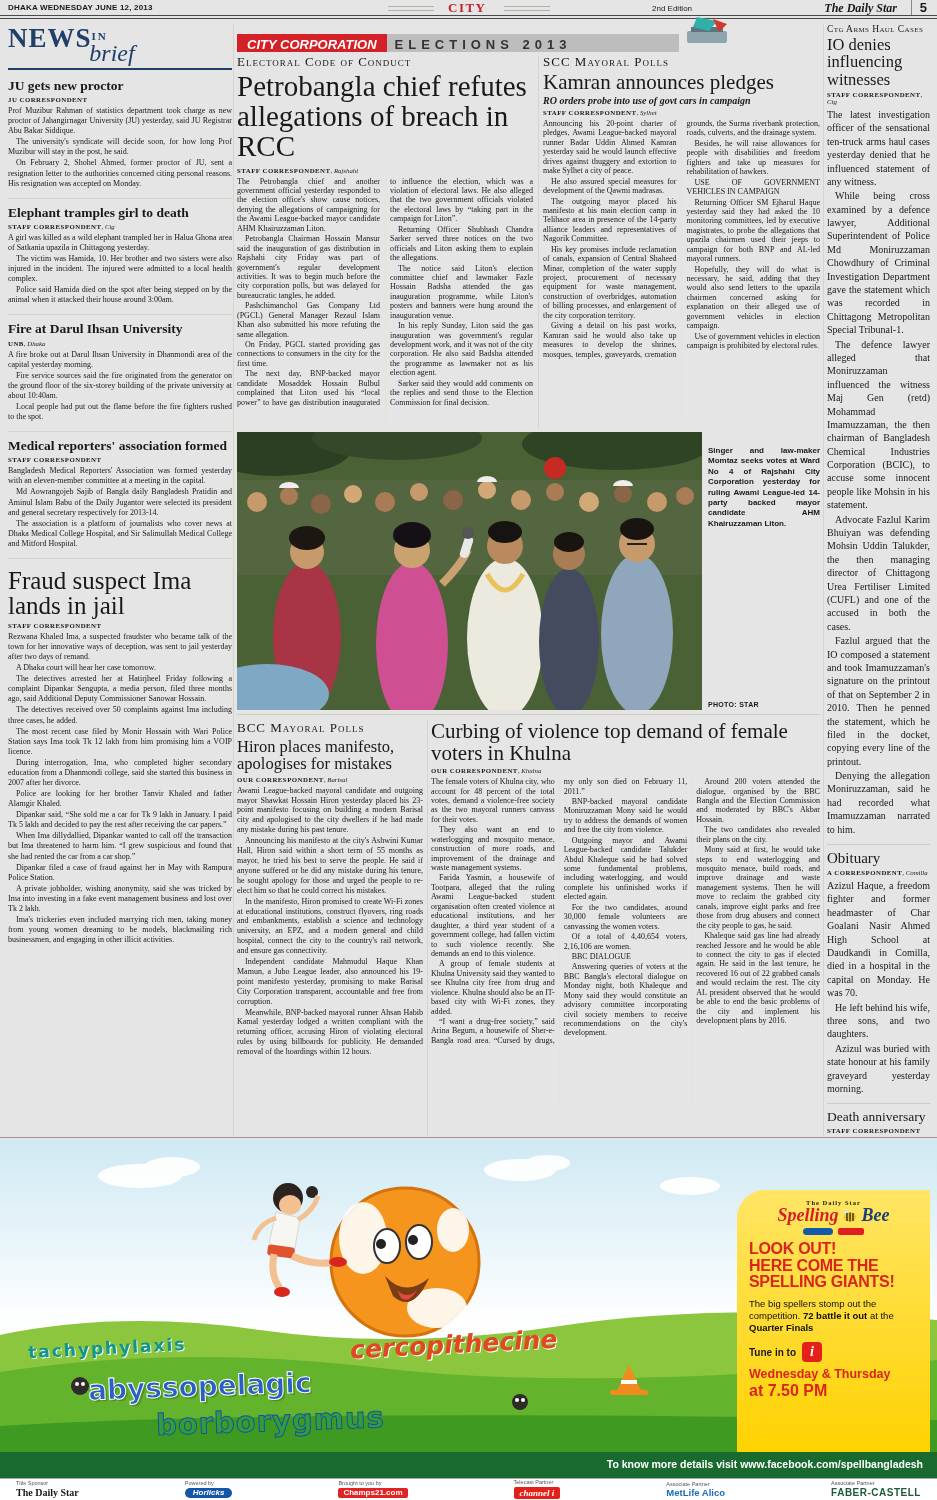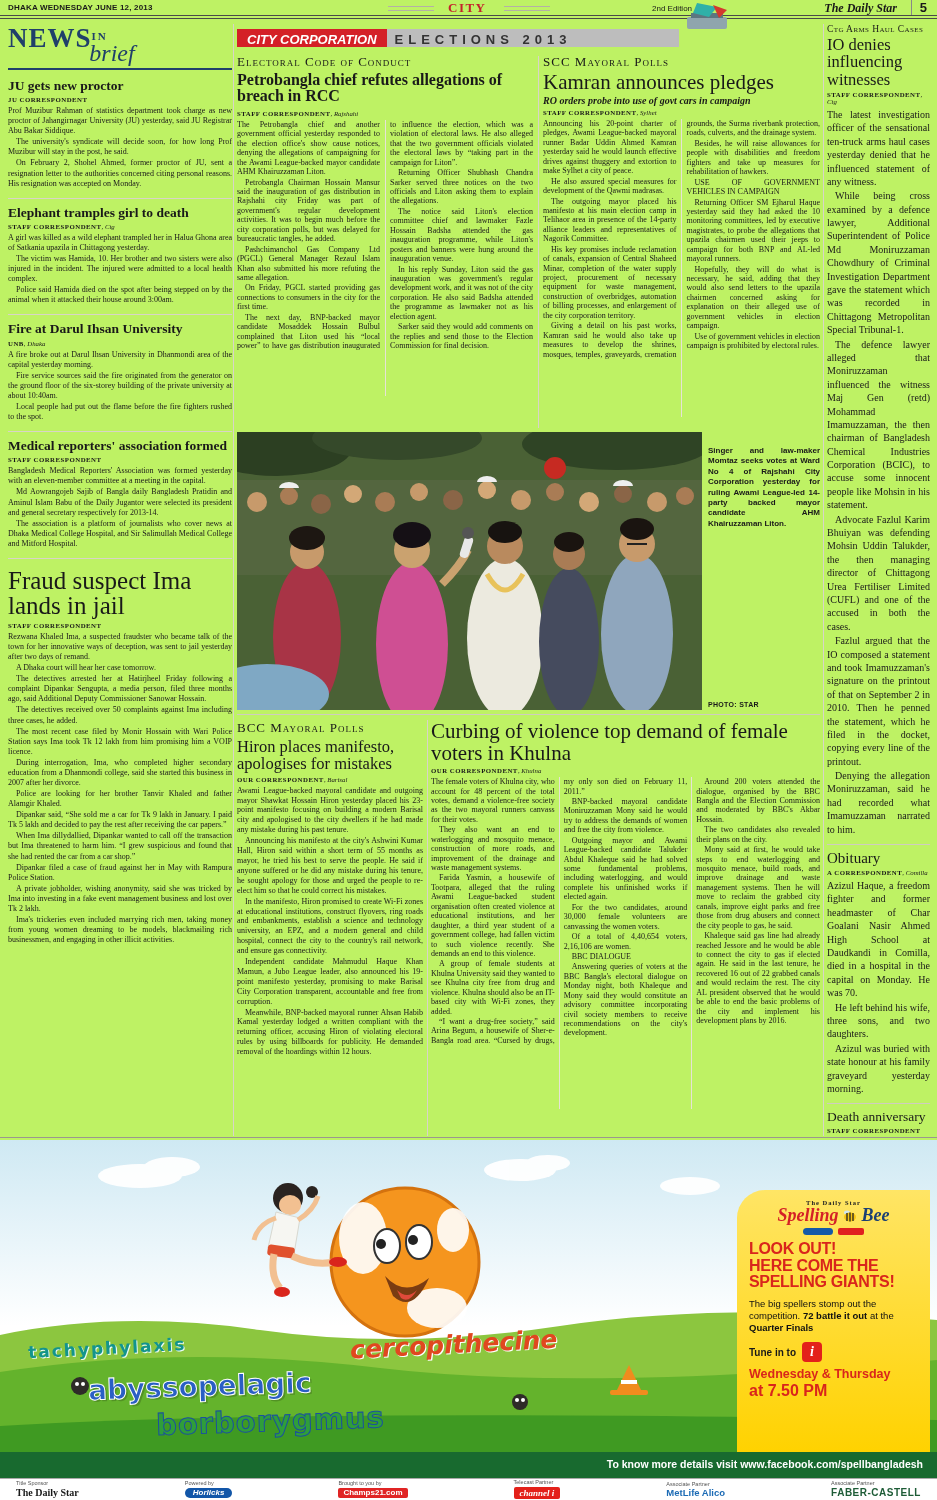--- a/index.html
+++ b/index.html
@@ -1,33 +1,33 @@
 <!DOCTYPE html>
 <html><head>
 <meta charset="utf-8">
 <style>
   html,body{margin:0;padding:0;background:#fff;}
-  .page{position:relative;width:937px;height:1500px;background:#bef264;overflow:hidden;
+  .page{position:relative;width:937px;height:1500px;background:#e5e5e5;overflow:hidden;
         font-family:"Liberation Serif",serif;color:#191919;}
   .abs{position:absolute;}
 
   
   #topbar{left:0;top:0;width:937px;height:15px;font-family:"Liberation Sans",sans-serif;}
   #topbar .dateline{position:absolute;left:8px;top:3px;font-size:8px;font-weight:bold;letter-spacing:.2px;}
   #topbar .city{position:absolute;left:448px;top:0;color:#c4232b;font-weight:bold;font-size:13px;
                 letter-spacing:1.5px;font-family:"Liberation Serif",serif;}
   #topbar .cityrule{position:absolute;top:6px;width:46px;height:3px;border-top:1px solid #b4b0a6;border-bottom:1px solid #b4b0a6;}
   #topbar .edition{position:absolute;left:652px;top:4px;font-size:8px;}
   #topbar .masthead{position:absolute;right:40px;top:1px;font-family:"Liberation Serif",serif;
                     font-weight:bold;font-style:italic;font-size:12px;}
   #topbar .pageno{position:absolute;right:10px;top:0;font-size:13px;font-weight:bold;border-left:1px solid #888;padding-left:8px;}
   #toprule{left:0;top:15px;width:937px;height:2px;border-top:1px solid #4a4a4a;border-bottom:1px solid #4a4a4a;}
 
   
-  #banner{left:237px;top:29px;width:500px;height:27px;display:flex;align-items:flex-start;}
+  #banner{left:237px;top:29px;width:500px;height:27px;display:flex;align-items:center;}
   .banner-red{background:#d42027;color:#fff;font:bold italic 13px "Liberation Sans",sans-serif;
               padding:3px 10px 0;white-space:nowrap;}
   .banner-gray{background:#bdbdbd;color:#333;font:bold 13px "Liberation Sans",sans-serif;
                letter-spacing:5px;padding:3px 8px 0;flex:1;white-space:nowrap;overflow:hidden;}
   .banner-iconwrap{position:relative;width:58px;}
   .banner-iconwrap svg{position:absolute;bottom:-2px;left:0;}
 
   
   .kicker{font-variant:small-caps;font-size:13px;letter-spacing:1px;margin:0 0 2px;}
   .byline{font-size:6.8px;margin:0 0 3px;}
@@ -47,21 +47,21 @@
   .brief-mast .l1 .in{font-size:11px;letter-spacing:2px;vertical-align:7px;}
   .brief-mast .l2{font-style:italic;font-size:24px;text-align:center;line-height:.9;margin-top:-7px;padding-right:16px;}
   .brief-item{border-bottom:1px solid #d8d4c8;padding:7px 0 8px;}
   .brief-item h3{margin:0 0 3px;font-size:13.5px;line-height:1.05;font-weight:bold;}
   #leftcol .body{line-height:1.26;}
   #fraud{padding-top:9px;}
   #fraud h2{margin:0 0 4px;font-weight:normal;font-size:25px;line-height:1.0;}
 
   
   #petro{left:237px;top:54px;width:296px;height:374px;overflow:hidden;}
-  #petro h2{font-weight:bold;font-size:16px;line-height:1.03;margin:0 0 5px;}
+  #petro h2{font-weight:normal;font-size:29px;line-height:1.03;margin:0 0 5px;}
   #petro .cols2{height:276px;}
   #kamran{left:543px;top:54px;width:277px;height:374px;overflow:hidden;}
   #kamran h2{font-weight:normal;font-size:21px;line-height:1.0;margin:0 0 2px;}
   .subhead{font-size:10px;font-weight:bold;font-style:italic;margin:0 0 3px;}
   #kamran .cols2{height:298px;}
 
   
   #photoblock{left:237px;top:432px;width:465px;height:278px;background:#44603a;overflow:hidden;}
   #photocap{left:708px;top:446px;width:112px;height:262px;display:flex;flex-direction:column;}
   .caption{font-family:"Liberation Sans",sans-serif;font-weight:bold;font-size:8px;line-height:1.3;text-align:justify;}

